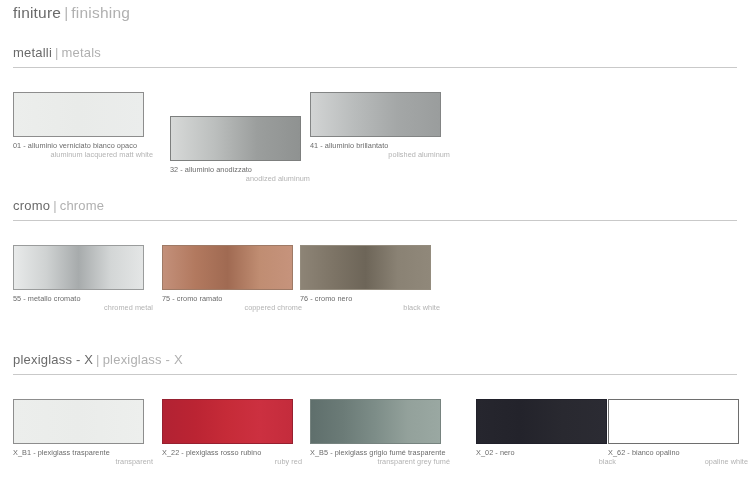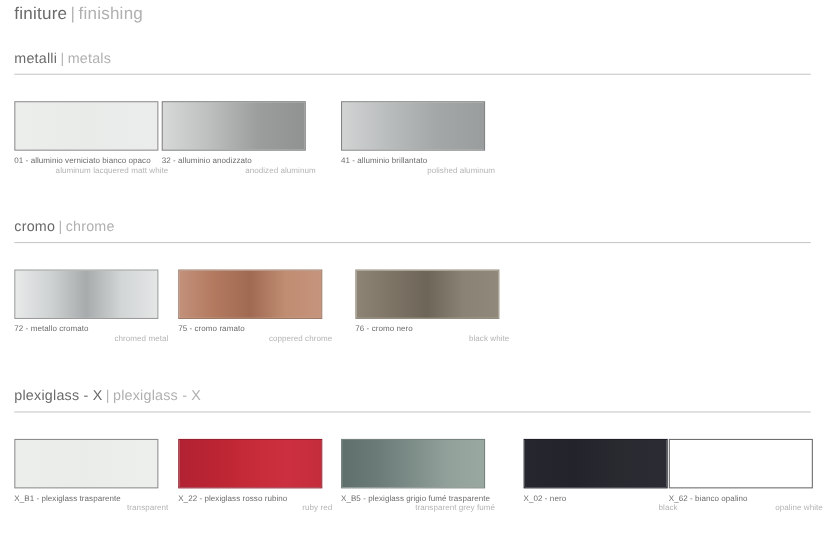--- a/index.html
+++ b/index.html
@@ -109,21 +109,21 @@
         <div class="section-head"><span class="it">metalli</span><span class="sep">|</span><span class="en">metals</span></div>
         <div class="rule" style="top: 22px;"></div>
         <div class="swatch-row" style="top: 47px;">
           <div class="swatch-cell" style="left: 13px;">
             <div class="swatch-chip" style="border-color: rgb(141, 141, 141); background: linear-gradient(to right, rgb(236, 238, 236), rgb(233, 235, 233), rgb(235, 237, 236));"></div>
             <div class="caption">
               <span class="it">01 - alluminio verniciato bianco opaco</span>
               <span class="en">aluminum lacquered matt white</span>
             </div>
           </div>
-          <div class="swatch-cell" style="left: 147px;">
+          <div class="swatch-cell" style="left: 170px; margin-top: 24px;">
             <div class="swatch-chip" style="border-color: rgb(125, 127, 126); background: linear-gradient(to right, rgb(215, 217, 216), rgb(188, 191, 190), rgb(155, 158, 157), rgb(143, 146, 145));"></div>
             <div class="caption">
               <span class="it">32 - alluminio anodizzato</span>
               <span class="en">anodized aluminum</span>
             </div>
           </div>
           <div class="swatch-cell" style="left: 310px;">
             <div class="swatch-chip" style="border-color: rgb(130, 132, 132); background: linear-gradient(to right, rgb(210, 212, 212), rgb(185, 188, 188), rgb(164, 167, 167), rgb(154, 157, 157));"></div>
             <div class="caption">
               <span class="it">41 - alluminio brillantato</span>
@@ -132,32 +132,32 @@
           </div>
         </div>
       </div>
       <div class="section" style="top: 198px;">
         <div class="section-head"><span class="it">cromo</span><span class="sep">|</span><span class="en">chrome</span></div>
         <div class="rule" style="top: 22px;"></div>
         <div class="swatch-row" style="top: 47px;">
           <div class="swatch-cell" style="left: 13px;">
             <div class="swatch-chip" style="border-color: rgb(154, 156, 156); background: linear-gradient(to right, rgb(232, 234, 234), rgb(207, 210, 210), rgb(167, 171, 172), rgb(211, 214, 214), rgb(228, 230, 230));"></div>
             <div class="caption">
-              <span class="it">72 - metallo cromato</span>
+              <span class="it">55 - metallo cromato</span>
               <span class="en">chromed metal</span>
             </div>
           </div>
           <div class="swatch-cell" style="left: 162px;">
             <div class="swatch-chip" style="border-color: rgb(158, 122, 102); background: linear-gradient(to right, rgb(195, 144, 122), rgb(178, 121, 95), rgb(160, 106, 82), rgb(192, 141, 114), rgb(198, 147, 124));"></div>
             <div class="caption">
               <span class="it">75 - cromo ramato</span>
               <span class="en">coppered chrome</span>
             </div>
           </div>
-          <div class="swatch-cell" style="left: 323px;">
+          <div class="swatch-cell" style="left: 300px;">
             <div class="swatch-chip" style="border-color: rgb(148, 140, 126); background: linear-gradient(to right, rgb(141, 132, 118), rgb(125, 116, 102), rgb(109, 101, 88), rgb(138, 130, 116), rgb(144, 136, 122));"></div>
             <div class="caption">
               <span class="it">76 - cromo nero</span>
               <span class="en">black white</span>
             </div>
           </div>
         </div>
       </div>
       <div class="section" style="top: 352px;">
         <div class="section-head"><span class="it">plexiglass - X</span><span class="sep">|</span><span class="en">plexiglass - X</span></div>

